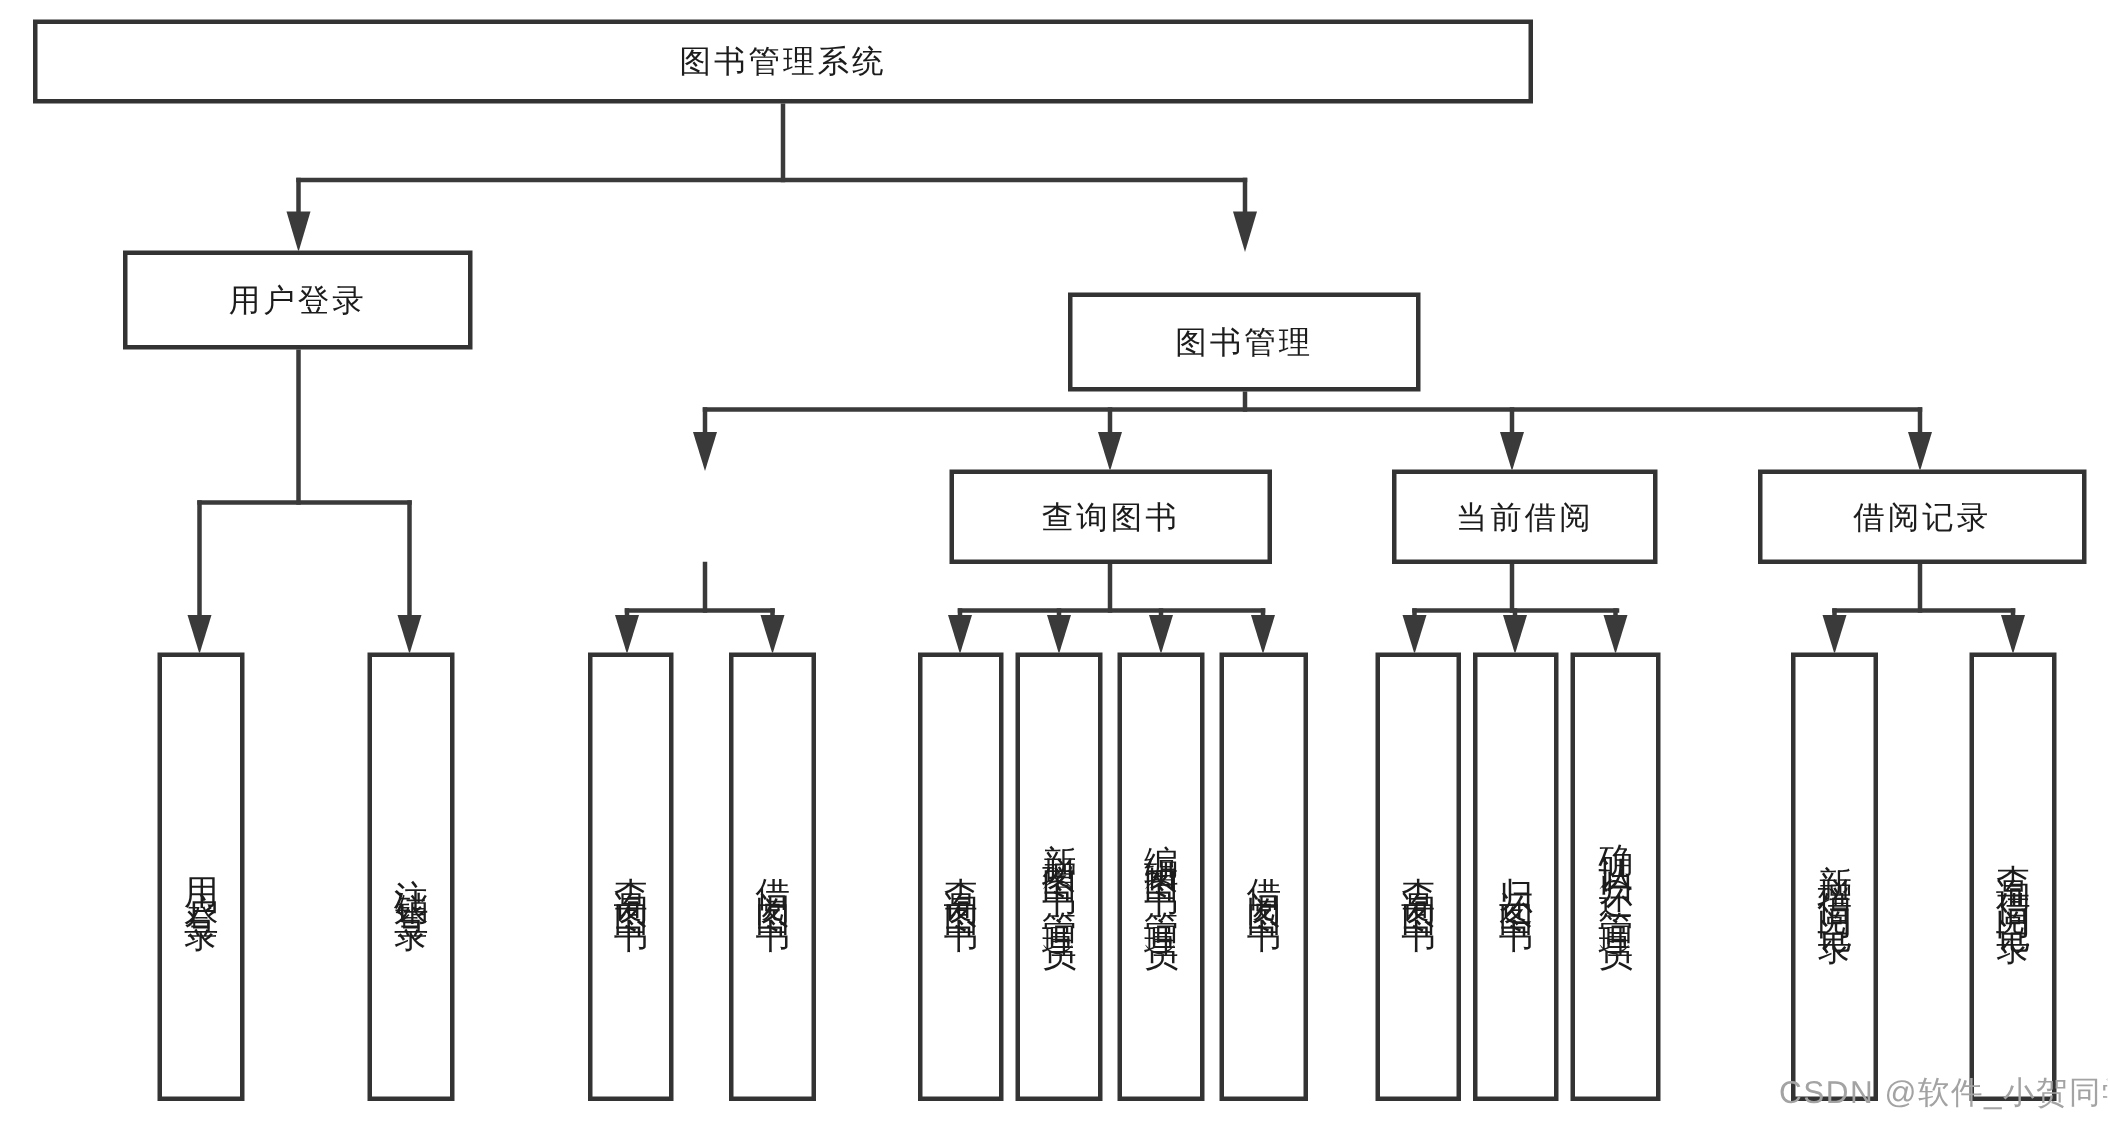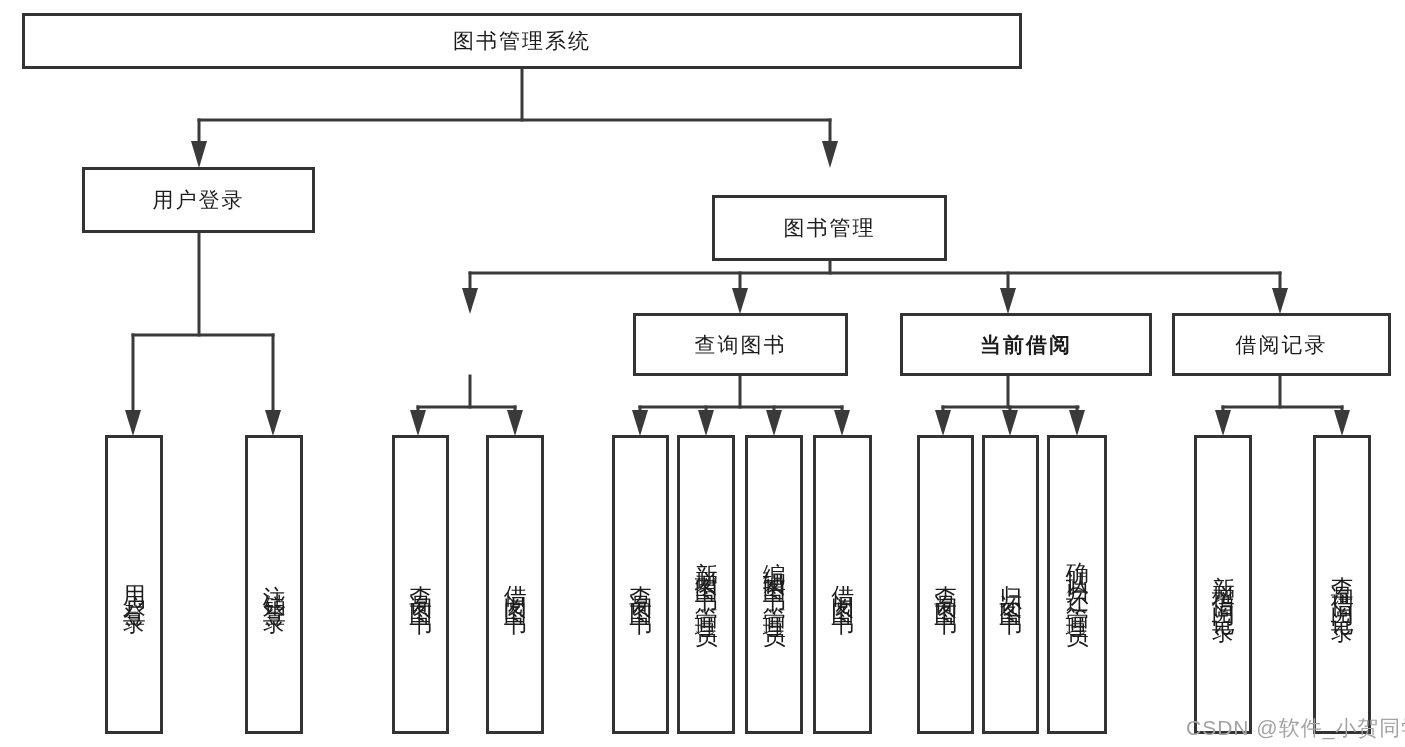--- a/index.html
+++ b/index.html
@@ -29,21 +29,21 @@
     line-height:1.1;
     top:435px;height:299px;
     text-align:center;
   }
   
   .b-root          {left:22px;  top:13px;  width:1000px; height:56px;}
   .b-user-login    {left:82px;  top:167px; width:233px;  height:66px;}
   .b-book-mgmt     {left:712px; top:167px; width:235px;  height:66px;margin-top:28px;}
   .b-new-book-rec  {left:363px; top:313px; width:217px;  height:63px;}
   .b-book-borrow   {left:633px; top:313px; width:215px;  height:63px;}
-  .b-current-borrow{left:900px; top:313px; width:252px;  height:63px;font-weight:bold;}
+  .b-current-borrow{left:928px; top:313px; width:177px;  height:63px;}
   .b-borrow-records{left:1172px;top:313px; width:219px;  height:63px;}
   
   .l1 {left:105px; width:58px;}
   .l2 {left:245px; width:58px;}
   .l3 {left:392px; width:57px;}
   .l4 {left:486px; width:58px;}
   .l5 {left:612px; width:57px;}
   .l6 {left:677px; width:58px;}
   .l7 {left:745px; width:58px;}
   .l8 {left:813px; width:59px;}

